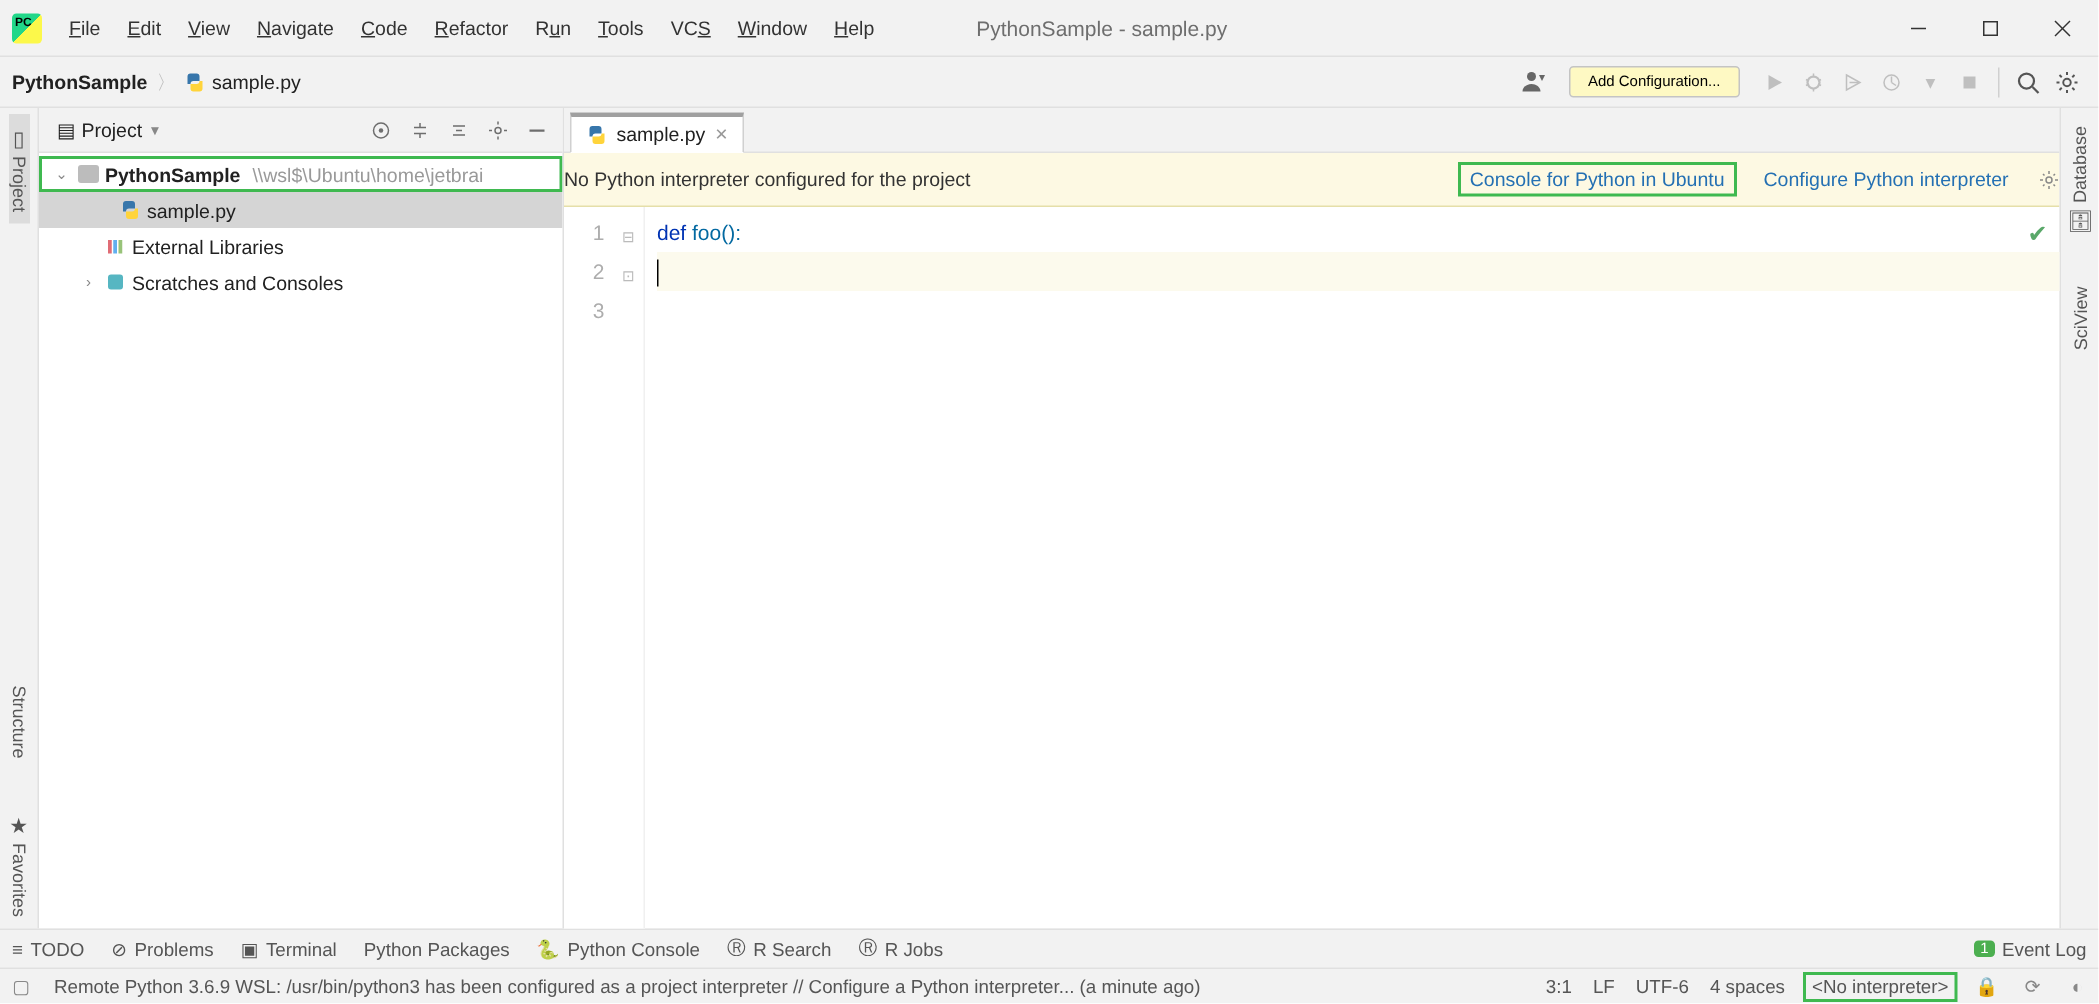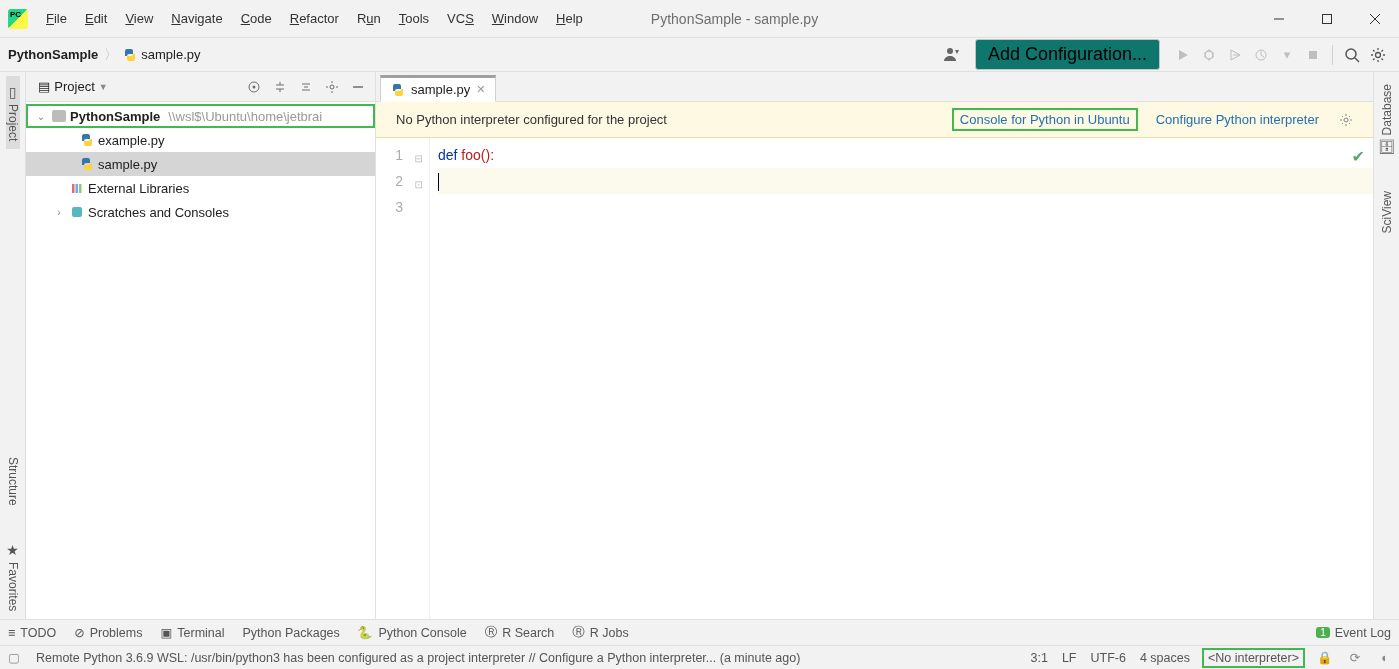--- a/index.html
+++ b/index.html
@@ -21,21 +21,21 @@
 .navbar { height: 34px; background: #f2f2f2; border-bottom: 1px solid #e0e0e0; display: flex; align-items: center; padding: 0 8px; }
 .breadcrumb { display: flex; align-items: center; gap: 6px; font-weight: bold; }
 .breadcrumb .sep { color: #bbb; font-weight: normal; }
 .breadcrumb .file { font-weight: normal; display: flex; align-items: center; gap: 4px; }
 .py-icon { width: 14px; height: 14px; display: inline-flex; }
 .py-icon svg { width: 14px; height: 14px; }
 .spacer { flex: 1; }
 .toolbar-btn { width: 26px; height: 26px; display: flex; align-items: center; justify-content: center; color: #6e6e6e; }
 .toolbar-btn.play { color: #59a869; }
 .toolbar-btn.disabled { color: #bfbfbf; }
-.add-config { background: #0f766e; border: 1px solid #c4c4c4; border-radius: 3px; padding: 4px 12px; margin: 0 10px; font-size: 18px; }
+.add-config { background: #fef9c3; border: 1px solid #c4c4c4; border-radius: 3px; padding: 4px 12px; margin: 0 10px; font-size: 10px; }
 
 
 .main { flex: 1; display: flex; min-height: 0; }
 .left-gutter, .right-gutter { width: 26px; background: #f2f2f2; border-left: 1px solid #e0e0e0; border-right: 1px solid #e0e0e0; display: flex; flex-direction: column; align-items: center; padding-top: 4px; gap: 20px; }
 .left-gutter { border-left: none; }
 .right-gutter { border-right: none; }
 .gutter-item { writing-mode: vertical-rl; transform: rotate(180deg); font-size: 12px; color: #555; padding: 8px 0; display: flex; align-items: center; gap: 4px; cursor: default; }
 .left-gutter .gutter-item { transform: none; writing-mode: vertical-rl; }
 .gutter-item.active { background: #dcdcdc; }
 .gutter-top-icon { writing-mode: horizontal-tb; transform: none; font-size: 14px; }
@@ -55,31 +55,31 @@
 .tree-row .name { font-weight: bold; }
 .tree-row .path { color: #999; margin-left: 4px; font-weight: normal; overflow: hidden; text-overflow: ellipsis; }
 .folder-icon { width: 14px; height: 12px; background: #bcbcbc; border-radius: 2px; display: inline-block; }
 .lib-icon { width: 14px; height: 14px; display: inline-flex; }
 
 
 .editor-area { flex: 1; display: flex; flex-direction: column; background: #fff; min-width: 0; }
 .tabs { height: 30px; background: #f2f2f2; border-bottom: 1px solid #e0e0e0; display: flex; align-items: flex-end; }
 .tab { background: #fff; border: 1px solid #d0d0d0; border-bottom: 1px solid #fff; border-top: 3px solid #a0a0a0; padding: 4px 10px; display: flex; align-items: center; gap: 6px; margin-left: 4px; margin-bottom: -1px; }
 .tab .close { color: #999; font-size: 11px; }
-.banner { background: #fdf9e3; border-bottom: 1px solid #e5dfa9; padding: 8px 20px; display: flex; align-items: center; gap: 14px; }
+.banner { background: #fdf9e3; border-bottom: 1px solid #e5dfa9; padding: 8px 0; display: flex; align-items: center; gap: 14px; }
 .banner-msg { flex: 1; color: #333; }
 .banner-link { color: #2470b3; cursor: pointer; padding: 2px 6px; }
 .banner-link.box { outline: 2px solid #3fb950; outline-offset: 0px; }
 .banner-gear { color: #888; }
 .code-area { flex: 1; display: flex; position: relative; }
 .gutter-nums { width: 54px; background: #fff; border-right: 1px solid #f0f0f0; text-align: right; padding: 4px 26px 4px 4px; color: #adadad; font-family: "Consolas","Menlo",monospace; font-size: 14px; line-height: 26px; position: relative; }
 .gutter-nums .fold { position: absolute; right: 6px; color: #bbb; font-size: 10px; }
 .code { flex: 1; font-family: "Consolas","Menlo",monospace; font-size: 14px; line-height: 26px; padding: 4px 0 4px 8px; position: relative; }
 .code .kw { color: #0033b3; }
-.code .fn { color: #b91c1c; }
+.code .fn { color: #0369a1; }
 .code-line { white-space: pre; }
 .code-line.current { background: #fcfaed; }
 .bulb { position: absolute; left: -28px; top: 30px; width: 16px; height: 16px; background: #f2a100; border-radius: 50%; }
 .check-ok { position: absolute; right: 8px; top: 6px; color: #59a869; font-size: 16px; }
 
 
 .bottom-tools { height: 26px; background: #f2f2f2; border-top: 1px solid #e0e0e0; display: flex; align-items: center; padding: 0 8px; gap: 18px; font-size: 12.5px; }
 .bt-item { display: flex; align-items: center; gap: 5px; color: #555; }
 .bt-spacer { flex: 1; }
 .event-badge { background: #4caf50; color: #fff; font-size: 10px; padding: 0 4px; border-radius: 3px; }
@@ -258,29 +258,20 @@
           </svg>
         </div>
     </div>
     <div class="tree">
       <div class="tree-row hl">
         <span class="exp">⌄</span>
         <span class="folder-icon"></span>
         <span class="name">PythonSample</span>
         <span class="path">\\wsl$\Ubuntu\home\jetbrai</span>
       </div>
-      <div class="tree-row" style="padding-left:54px">
-        <span class="py-icon">
-            <svg viewBox="0 0 14 14">
-              <path d="M4 1h4a2 2 0 0 1 2 2v3H6a2 2 0 0 0-2 2H2V3a2 2 0 0 1 2-2z" fill="#3776ab"></path>
-              <path d="M10 13H6a2 2 0 0 1-2-2V8h4a2 2 0 0 0 2-2h2v5a2 2 0 0 1-2 2z" fill="#ffd43b"></path>
-            </svg>
-          </span>
-        <span>example.py</span>
-      </div>
       <div class="tree-row selected" style="padding-left:54px">
         <span class="py-icon">
             <svg viewBox="0 0 14 14">
               <path d="M4 1h4a2 2 0 0 1 2 2v3H6a2 2 0 0 0-2 2H2V3a2 2 0 0 1 2-2z" fill="#3776ab"></path>
               <path d="M10 13H6a2 2 0 0 1-2-2V8h4a2 2 0 0 0 2-2h2v5a2 2 0 0 1-2 2z" fill="#ffd43b"></path>
             </svg>
           </span>
         <span>sample.py</span>
       </div>
       <div class="tree-row" style="padding-left:26px">

